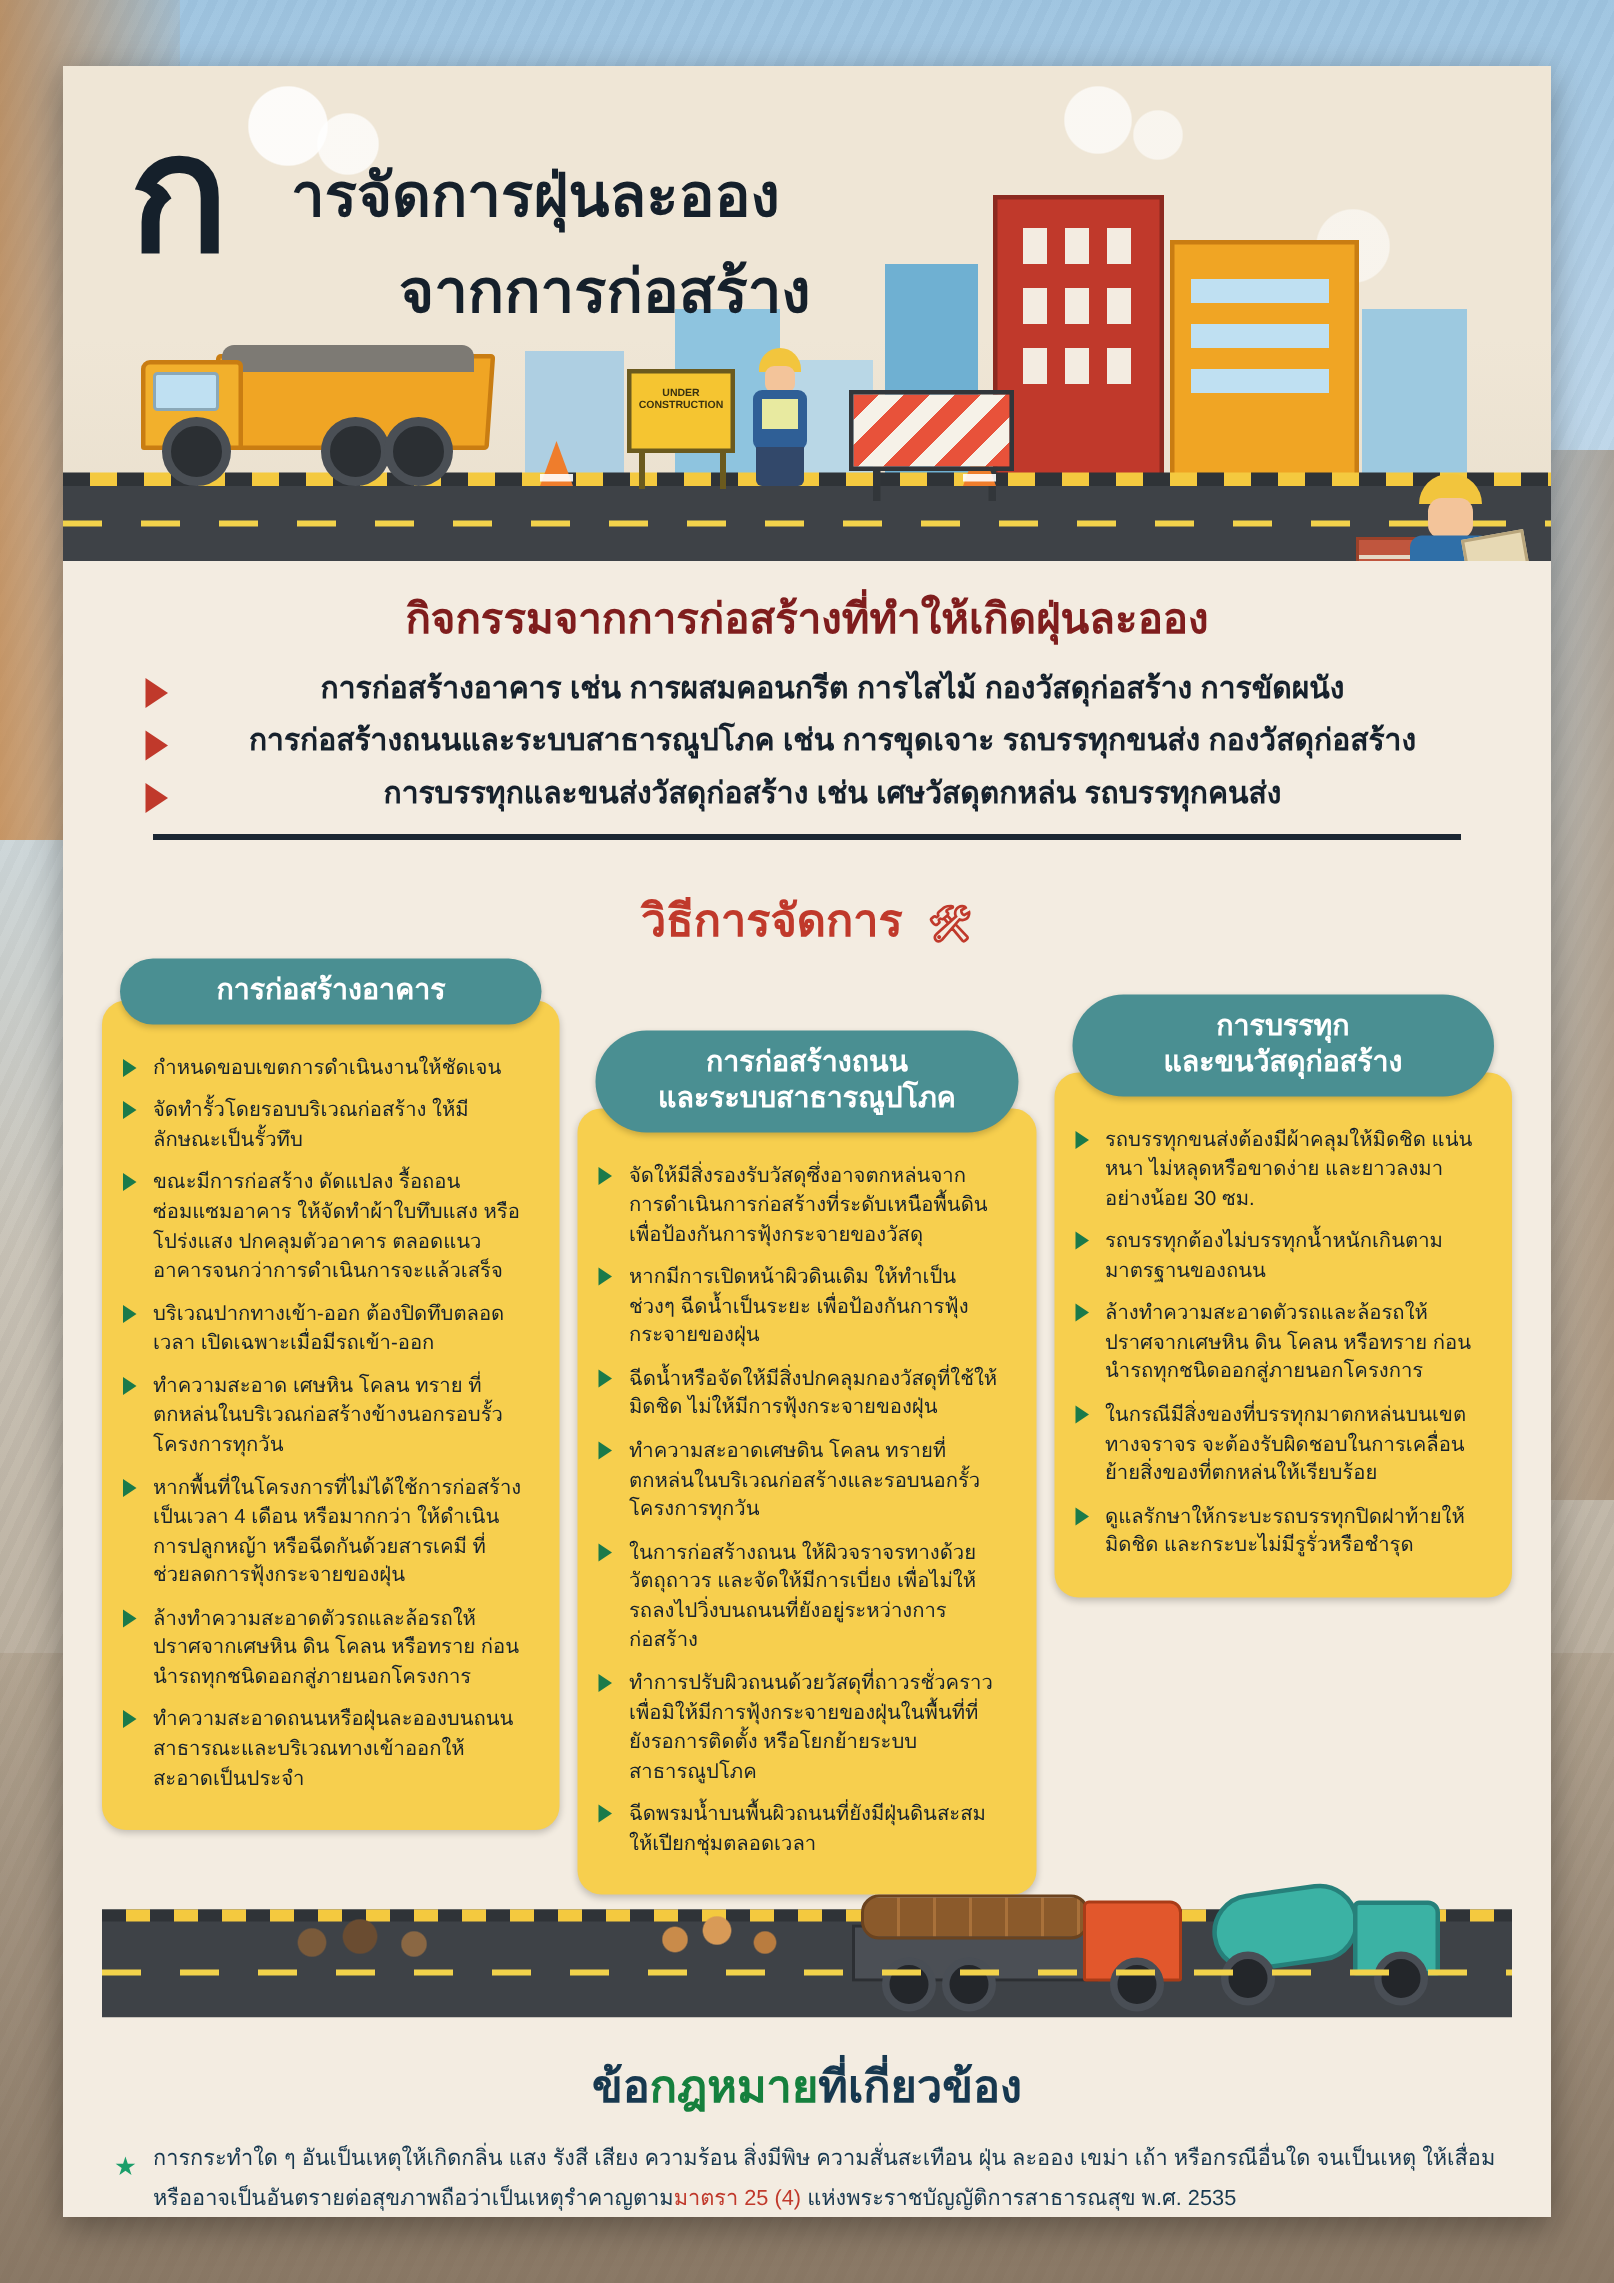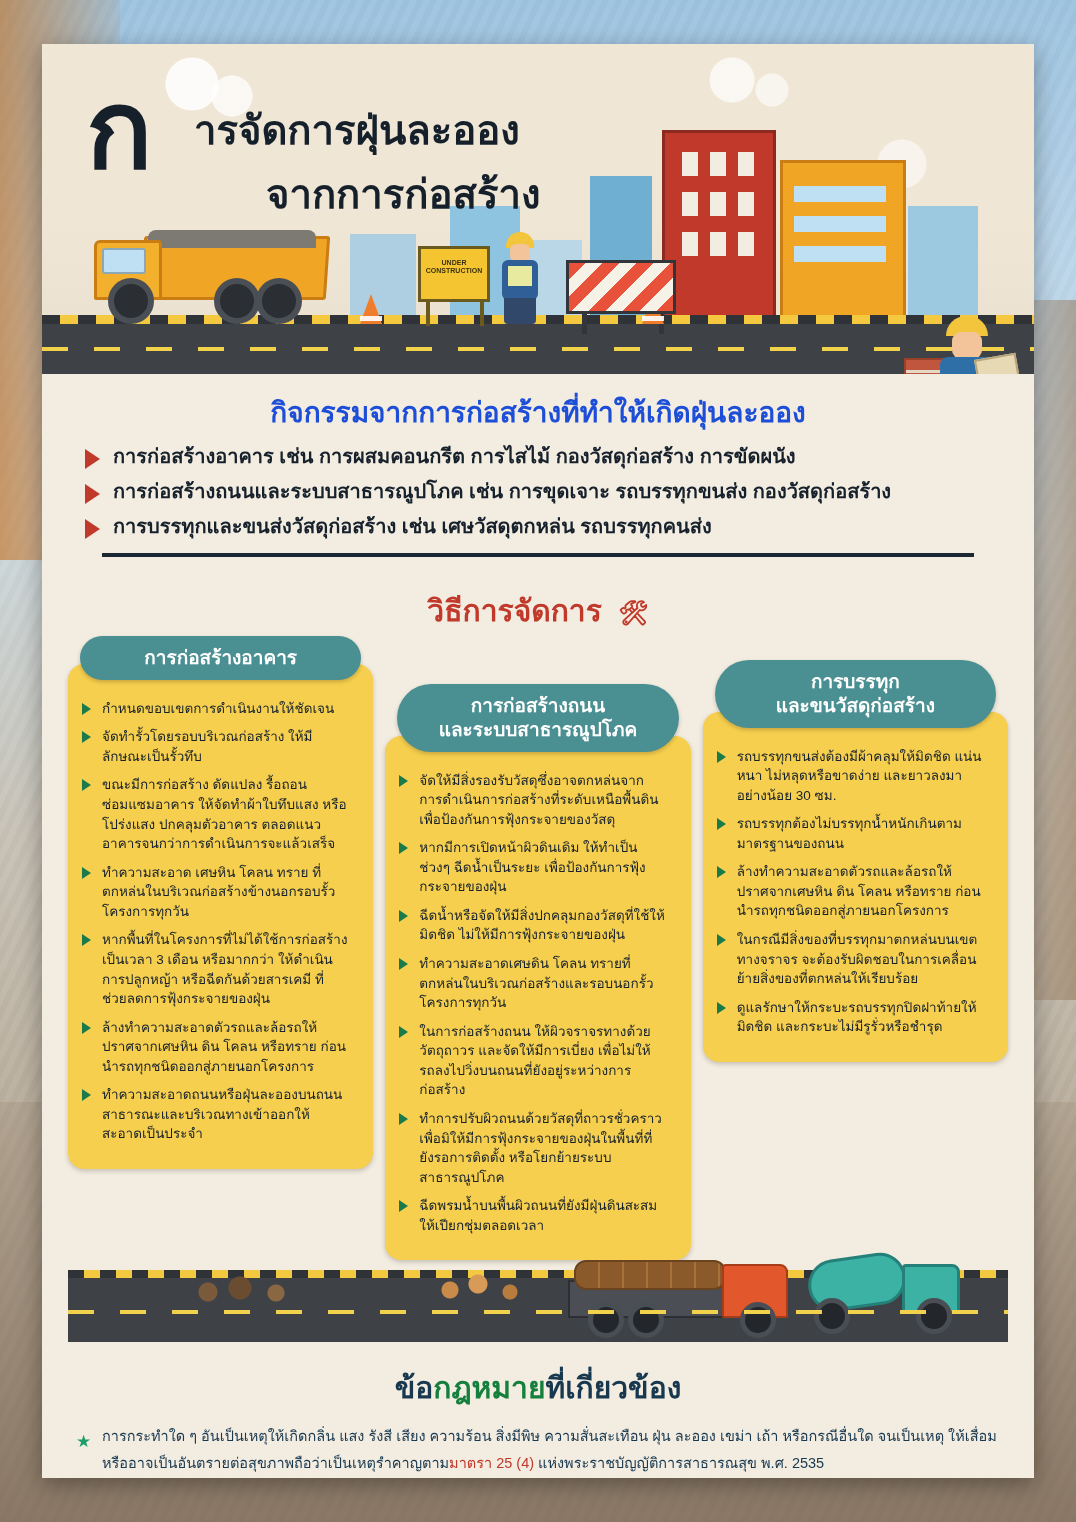--- a/index.html
+++ b/index.html
@@ -97,22 +97,22 @@
   .worker2{position:absolute;right:10px;top:268px;width:120px;height:130px;z-index:8;}
   .w2-helmet{position:absolute;left:42px;top:4px;width:42px;height:20px;background:#f2c53d;border-radius:20px 20px 0 0;}
   .w2-head{position:absolute;left:48px;top:20px;width:30px;height:27px;background:#f3c49a;border-radius:9px;}
   .w2-body{position:absolute;left:36px;top:45px;width:54px;height:48px;background:#2f6fa8;border-radius:8px;}
   .w2-board{position:absolute;left:74px;top:44px;width:38px;height:46px;background:#e7d9b4;border:2px solid #b8a57c;transform:rotate(-10deg);}
   .bricks{position:absolute;left:0;top:46px;width:56px;height:68px;
     background:repeating-linear-gradient(to bottom,#c0563e 0 10px,#e5d9c6 10px 13px);border:2px solid #9a4129;}
 
   
   .act{position:relative;background:#f3ece1;padding:10px 36px 14px 36px;}
-  .act h2{margin:6px 0 10px 0;text-align:center;font-size:28px;color:#1d4ed8;font-weight:bold;}
-  .act ul{list-style:none;margin:1px;padding:0;}
+  .act h2{margin:6px 0 10px 0;text-align:center;font-size:28px;color:#7f1d1d;font-weight:bold;}
+  .act ul{list-style:none;margin:13px;padding:0;text-align:center;}
   .act li{position:relative;padding-left:34px;margin:10px 0;font-size:20px;color:#16212c;font-weight:bold;line-height:1.25;}
   .tri{position:absolute;left:6px;top:5px;width:0;height:0;border-top:10px solid transparent;border-bottom:10px solid transparent;border-left:15px solid #c0392b;}
   .rule{height:4px;background:#1b2733;margin:14px 24px 0 24px;}
 
   
   .methods{position:relative;padding:10px 26px 0 26px;min-height:520px;}
   .methods-title{text-align:center;font-size:30px;color:#c0392b;font-weight:bold;margin:6px 0 2px 0;position:relative;}
   .tools{display:inline-block;margin-left:8px;font-size:24px;}
   .cols{display:flex;gap:12px;align-items:flex-start;justify-content:flex-start;}
   .col{flex:1;position:relative;}
@@ -274,22 +274,23 @@
 
     <div class="cols">
 
       <div class="col">
         <div class="pill">การก่อสร้างอาคาร</div>
         <div class="card">
           <ul>
             <li><span class="tri-s"></span><span>กำหนดขอบเขตการดำเนินงานให้ชัดเจน</span></li>
             <li><span class="tri-s"></span><span>จัดทำรั้วโดยรอบบริเวณก่อสร้าง ให้มีลักษณะเป็นรั้วทึบ</span></li>
             <li><span class="tri-s"></span><span>ขณะมีการก่อสร้าง ดัดแปลง รื้อถอน ซ่อมแซมอาคาร ให้จัดทำผ้าใบทึบแสง หรือโปร่งแสง ปกคลุมตัวอาคาร ตลอดแนวอาคารจนกว่าการดำเนินการจะแล้วเสร็จ</span></li>
+            <li><span class="tri-s"></span><span>บริเวณปากทางเข้า-ออก ต้องปิดทึบตลอดเวลา เปิดเฉพาะเมื่อมีรถเข้า-ออก</span></li>
             <li><span class="tri-s"></span><span>ทำความสะอาด เศษหิน โคลน ทราย ที่ตกหล่นในบริเวณก่อสร้างข้างนอกรอบรั้วโครงการทุกวัน</span></li>
-            <li><span class="tri-s"></span><span>หากพื้นที่ในโครงการที่ไม่ได้ใช้การก่อสร้างเป็นเวลา 3 เดือน หรือมากกว่า ให้ดำเนินการปลูกหญ้า หรือฉีดกันด้วยสารเคมี ที่ช่วยลดการฟุ้งกระจายของฝุ่น</span></li>
+            <li><span class="tri-s"></span><span>หากพื้นที่ในโครงการที่ไม่ได้ใช้การก่อสร้างเป็นเวลา 4 เดือน หรือมากกว่า ให้ดำเนินการปลูกหญ้า หรือฉีดกันด้วยสารเคมี ที่ช่วยลดการฟุ้งกระจายของฝุ่น</span></li>
             <li><span class="tri-s"></span><span>ล้างทำความสะอาดตัวรถและล้อรถให้ปราศจากเศษหิน ดิน โคลน หรือทราย ก่อนนำรถทุกชนิดออกสู่ภายนอกโครงการ</span></li>
             <li><span class="tri-s"></span><span>ทำความสะอาดถนนหรือฝุ่นละอองบนถนนสาธารณะและบริเวณทางเข้าออกให้สะอาดเป็นประจำ</span></li>
           </ul>
         </div>
       </div>
 
       <div class="col mid">
         <div class="pill" style="white-space:pre-line;">การก่อสร้างถนน
 และระบบสาธารณูปโภค</div>
         <div class="card">

